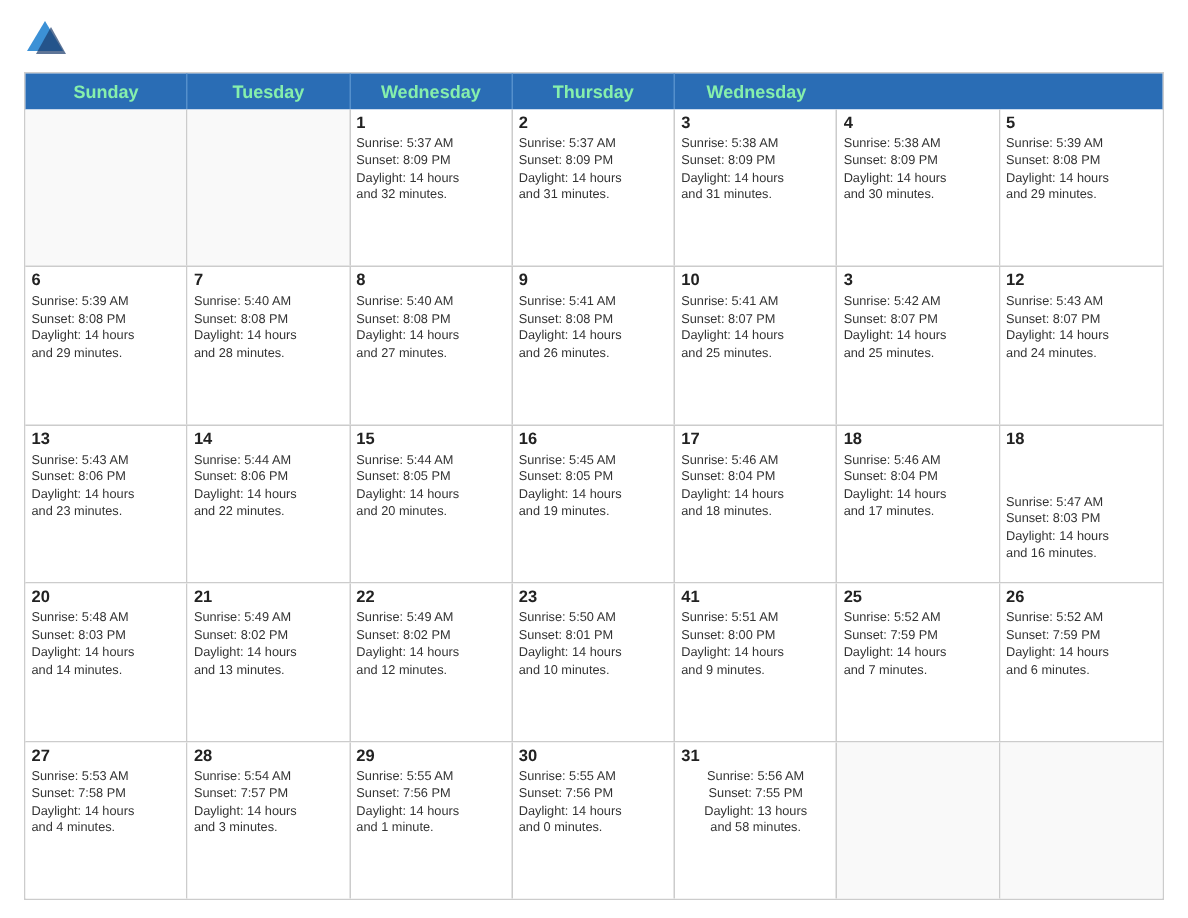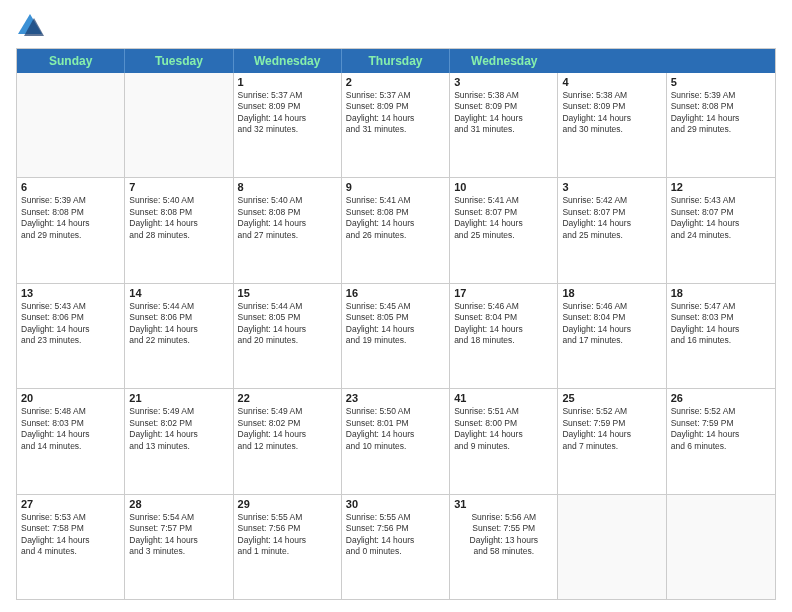--- a/index.html
+++ b/index.html
@@ -274,21 +274,21 @@
           </div>
           <div class="cal-cell">
             <div class="day-num">18</div>
             <div class="cell-info" style="white-space: pre-line;">Sunrise: 5:46 AM
 Sunset: 8:04 PM
 Daylight: 14 hours
 and 17 minutes.</div>
           </div>
           <div class="cal-cell">
             <div class="day-num">18</div>
-            <div class="cell-info" style="white-space: pre-line;">Sunrise: 5:47 AM
+            <div class="cell-info" style="white-space: pre-line; margin-top: 28px;">Sunrise: 5:47 AM
 Sunset: 8:03 PM
 Daylight: 14 hours
 and 16 minutes.</div>
           </div>
         </div>
         <div class="cal-row">
           <div class="cal-cell">
             <div class="day-num">20</div>
             <div class="cell-info" style="white-space: pre-line;">Sunrise: 5:48 AM
 Sunset: 8:03 PM

